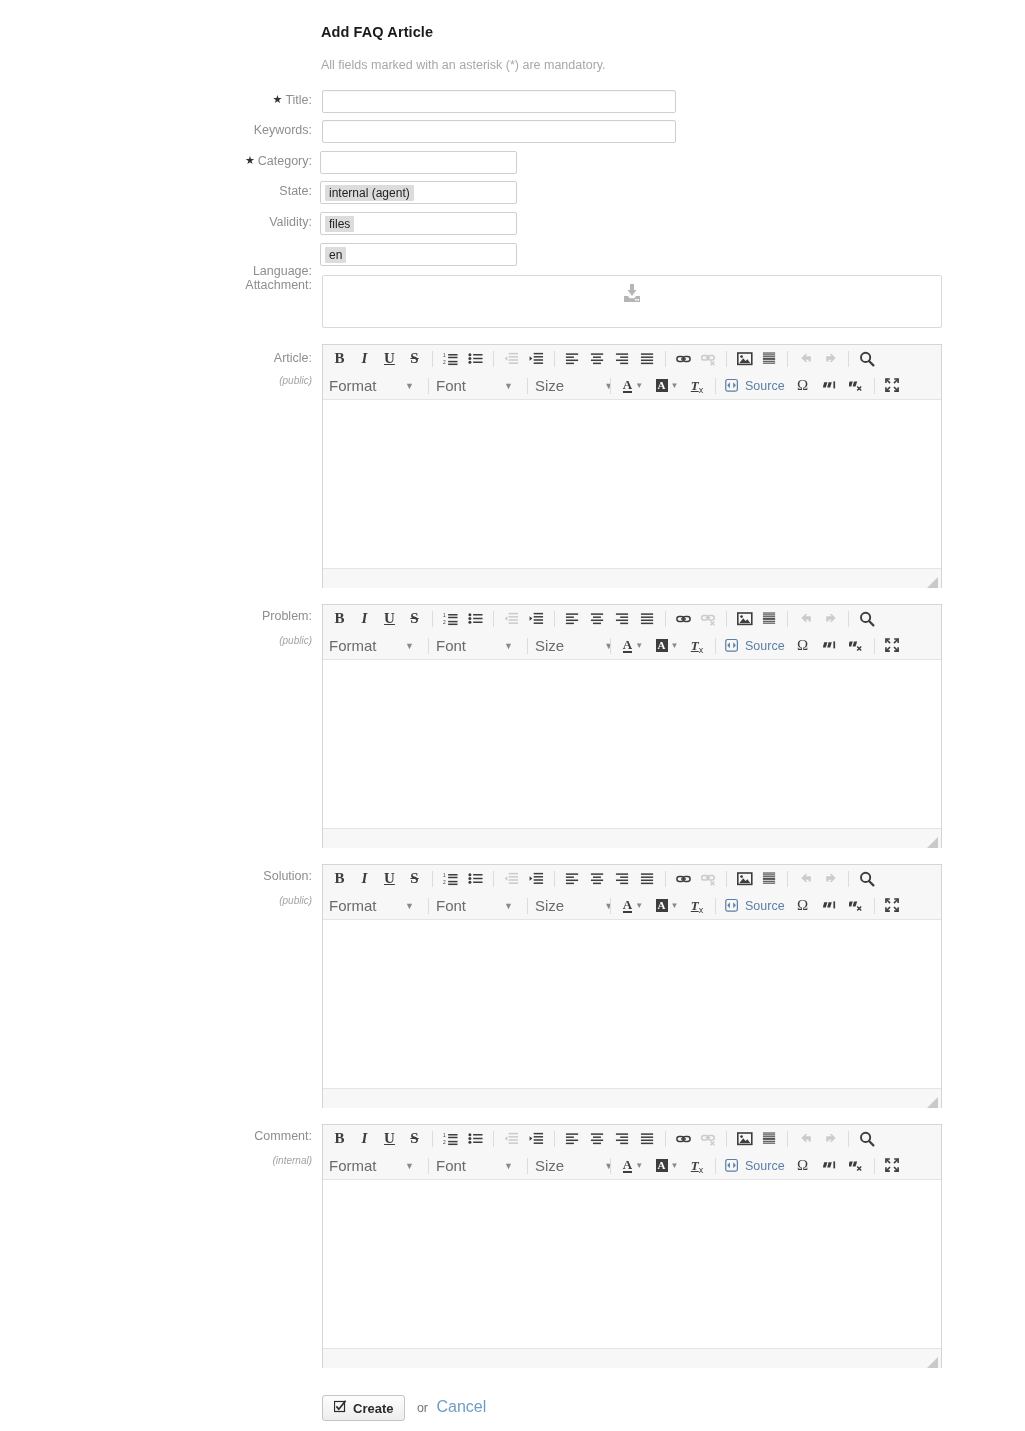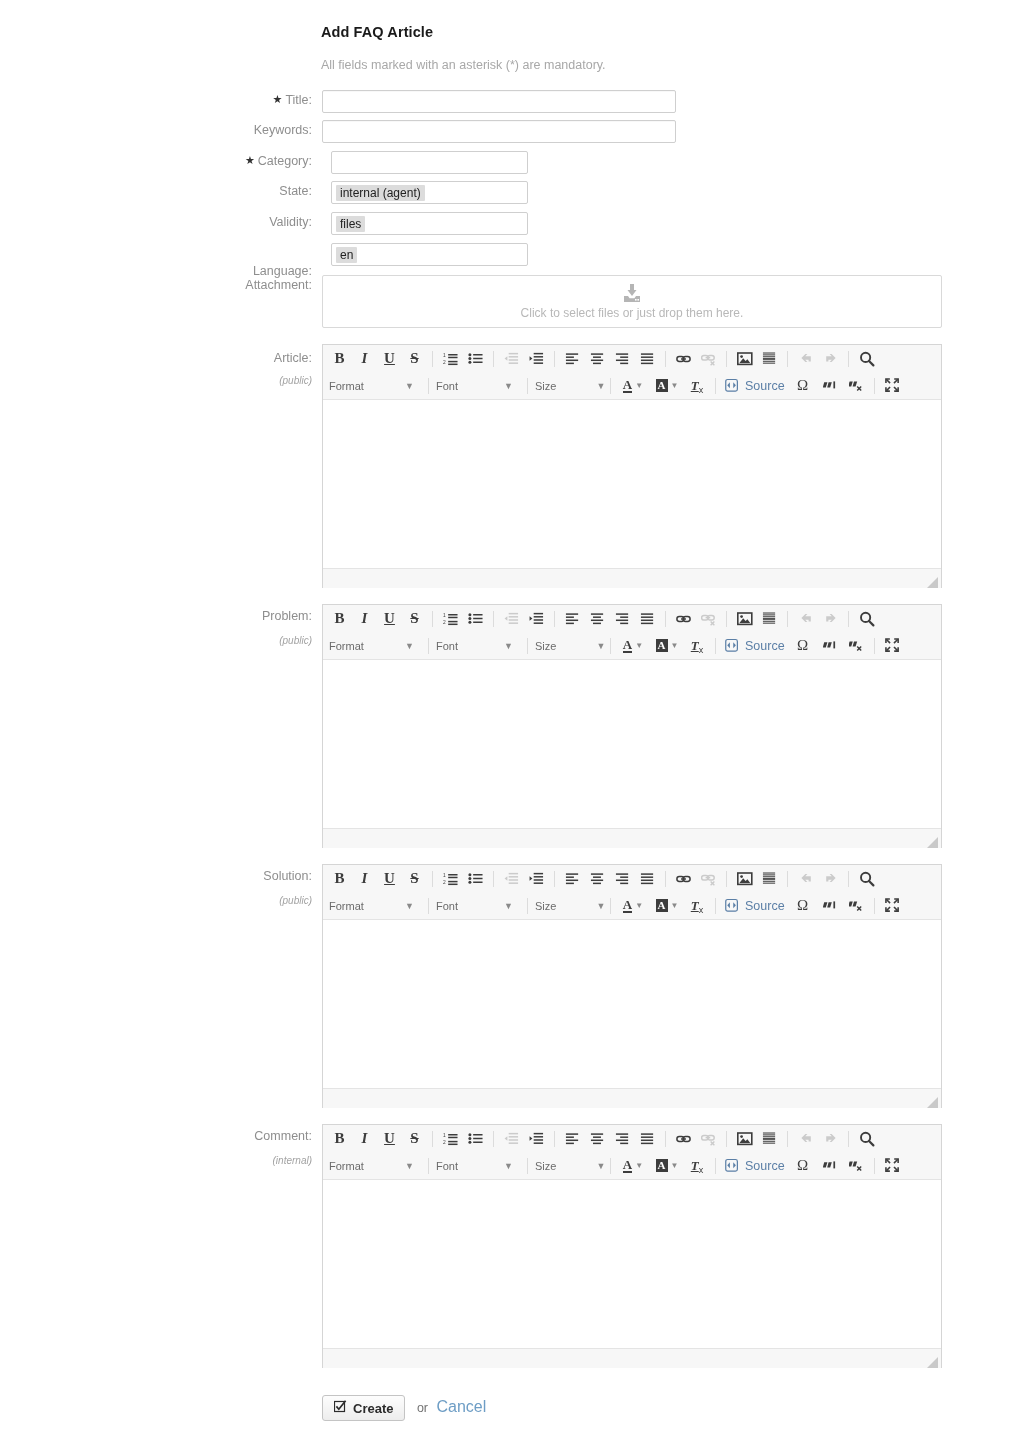--- a/index.html
+++ b/index.html
@@ -34,21 +34,21 @@
   }
   .inp {
     position: absolute; left: 322px;
     height: 23px; background: #fff;
     border: 1px solid #cfcfcf; border-radius: 2px;
     box-shadow: inset 0 1px 1px rgba(0,0,0,0.03);
   }
   .inp.wide { width: 354px; }
 
   .sel {
-    position: absolute; left: 331px; width: 197px; height: 23px;
+    position: absolute; left: 320px; width: 197px; height: 23px;
     background: #fff; border: 1px solid #cfcfcf; border-radius: 2px;
   }
   .chip {
     position: absolute; left: 4px; top: 3px;
     background: #dcdcdc; color: #222;
     font-size: 12px; line-height: 16px;
     padding: 0 4px; border-radius: 1px;
     white-space: nowrap;
   }
 
@@ -100,21 +100,21 @@
     flex: 0 0 auto; color: #3d3d3d; cursor: pointer;
     margin: 0 1px;
   }
   .btn.dim { color: #cbcbcb; cursor: default; }
   .btn svg { display: block; }
 
   .combo {
     display: flex; align-items: center; flex: 0 0 auto;
     height: 21px; cursor: pointer; padding: 0 2px;
   }
-  .combo .cl { font-size: 11px; color: #6b6b6b; }
+  .combo .cl { font-size: 15px; color: #6b6b6b; }
   .combo .ca { margin-left: 4px; color: #8a8a8a; font-size: 9px; }
   .combo.fmt { width: 96px; }
   .combo.fmt .cl { width: 72px; }
   .combo.fnt { width: 88px; }
   .combo.fnt .cl { width: 64px; }
   .combo.siz { width: 72px; gap: 36px; }
   .combo.siz .cl { width: 48px; }
 
   .srcbtn {
     display: flex; align-items: center; gap: 5px;
@@ -198,21 +198,20 @@
   <div class="dropzone">
     <div class="dz-icon">
       <svg width="20" height="19" viewBox="0 0 20 19" fill="#b5b5b5">
         <rect x="8" y="0" width="4" height="7"></rect>
         <polygon points="5.5,6 14.5,6 10,12"></polygon>
         <path d="M2 12 h4 l1.6 2.2 h4.8 L14 12 h4 v6 H2 Z"></path>
         <rect x="13" y="15" width="1.6" height="1.6" fill="#fff"></rect>
         <rect x="15.4" y="15" width="1.6" height="1.6" fill="#fff"></rect>
       </svg>
     </div>
-    <div class="dz-text">Click to select files or just drop them here.</div>
   </div>
 
   <div class="ed-lbl" style="top:351px;">Article:</div>
   <div class="ed-sub" style="top:375px;">(public)</div>
   <div class="ed" id="ed0" style="top:344px; height:244px;">
       <div class="tb">
         <div class="tb-row r1">
           <div class="btn" title="Bold">
             <span style="font-family:'Liberation Serif',serif;font-weight:bold;font-size:15px;color:#3d3d3d;">B</span>
           </div>

